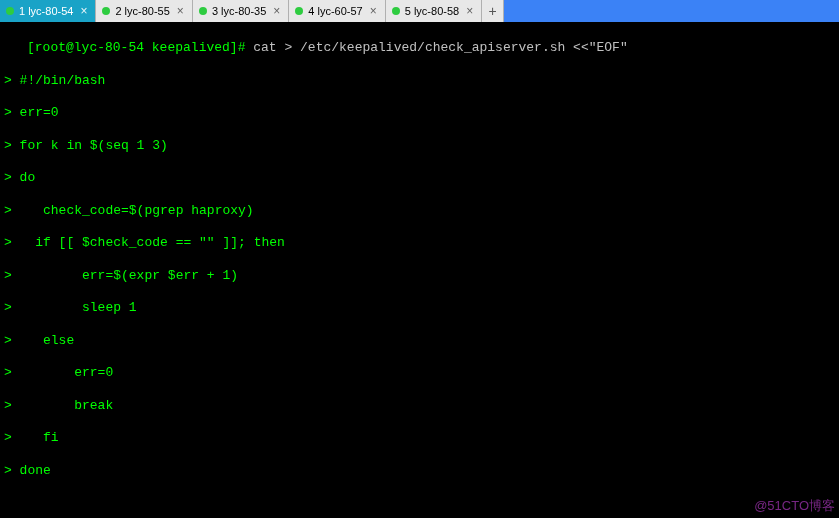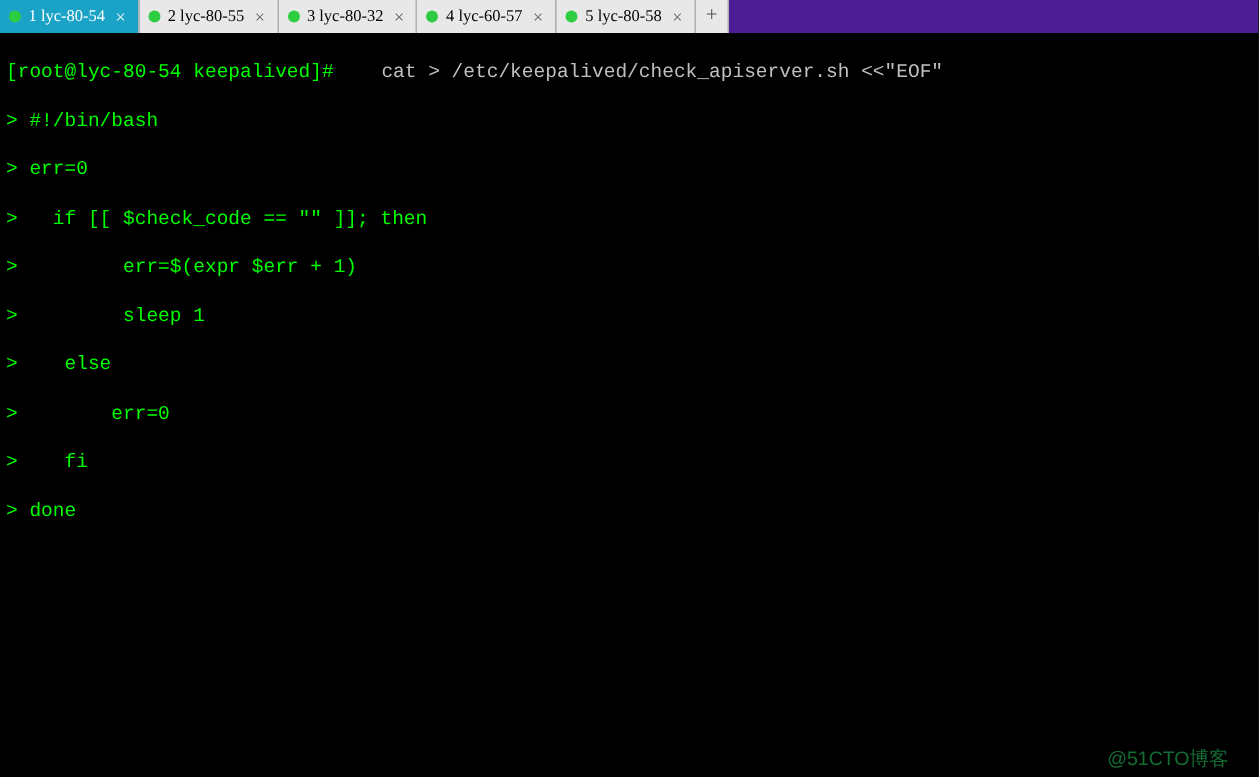--- a/index.html
+++ b/index.html
@@ -6,24 +6,24 @@
     body {
       font-family: "Consolas", "Monaco", "Courier New", monospace;
       background: #2a2a2a;
       width: 839px;
       height: 518px;
       overflow: hidden;
       position: relative;
     }
     .tabs {
       display: flex;
-      background: #4c1d95;
+      background: #3b82f6;
       height: 22px;
       align-items: stretch;
-      font-family: Liberation Serif, serif;
+      font-family: Liberation Sans, sans-serif;
       font-size: 11px;
     }
     .tab {
       display: flex;
       align-items: center;
       padding: 0 8px 0 6px;
       border-right: 1px solid #b0b0b0;
       cursor: pointer;
       gap: 5px;
       background: #e8e8e8;
@@ -59,28 +59,28 @@
     .terminal {
       background: #000;
       color: #00ff00;
       font-size: 13px;
       line-height: 1.25;
       padding: 2px 4px;
       height: calc(100% - 22px);
       white-space: pre;
       position: relative;
     }
-    .prompt-user { color: #00ff00; }
-    .prompt-cmd { color: #c0c0c0; margin-left: 24px; }
+    .prompt-user { color: #00ff00; margin-left: 23px; }
+    .prompt-cmd { color: #c0c0c0; }
     .line { display: block; }
     .watermark {
       position: absolute;
       bottom: 4px;
-      right: 20px;
-      color: #22c55e;
+      right: 4px;
+      color: #d946ef;
       font-family: "Segoe UI", sans-serif;
       font-size: 13px;
       opacity: 0.55;
     }
     .tab-label { white-space: nowrap; }
   </style>
 </head>
 <body>
 
 <div class="tabs">
@@ -89,21 +89,21 @@
     <span class="tab-label">1 lyc-80-54</span>
     <span class="tab-close">×</span>
   </div>
   <div class="tab">
     <span class="tab-dot"></span>
     <span class="tab-label">2 lyc-80-55</span>
     <span class="tab-close">×</span>
   </div>
   <div class="tab">
     <span class="tab-dot"></span>
-    <span class="tab-label">3 lyc-80-32</span>
+    <span class="tab-label">3 lyc-80-35</span>
     <span class="tab-close">×</span>
   </div>
   <div class="tab">
     <span class="tab-dot"></span>
     <span class="tab-label">4 lyc-60-57</span>
     <span class="tab-close">×</span>
   </div>
   <div class="tab">
     <span class="tab-dot"></span>
     <span class="tab-label">5 lyc-80-58</span>
@@ -111,25 +111,29 @@
   </div>
   <div class="new-tab">
     <span>+</span>
   </div>
 </div>
 
 <div class="terminal">
 <span class="line"><span class="prompt-user">[root@lyc-80-54 keepalived]#</span> <span class="prompt-cmd">cat &gt; /etc/keepalived/check_apiserver.sh &lt;&lt;"EOF"</span></span>
 <span class="line">&gt; #!/bin/bash</span>
 <span class="line">&gt; err=0</span>
+<span class="line">&gt; for k in $(seq 1 3)</span>
+<span class="line">&gt; do</span>
+<span class="line">&gt;    check_code=$(pgrep haproxy)</span>
 <span class="line">&gt;   if [[ $check_code == "" ]]; then</span>
 <span class="line">&gt;         err=$(expr $err + 1)</span>
 <span class="line">&gt;         sleep 1</span>
 <span class="line">&gt;    else</span>
 <span class="line">&gt;        err=0</span>
+<span class="line">&gt;        break</span>
 <span class="line">&gt;    fi</span>
 <span class="line">&gt; done</span>
 
 
 
 
 
 
 
 

